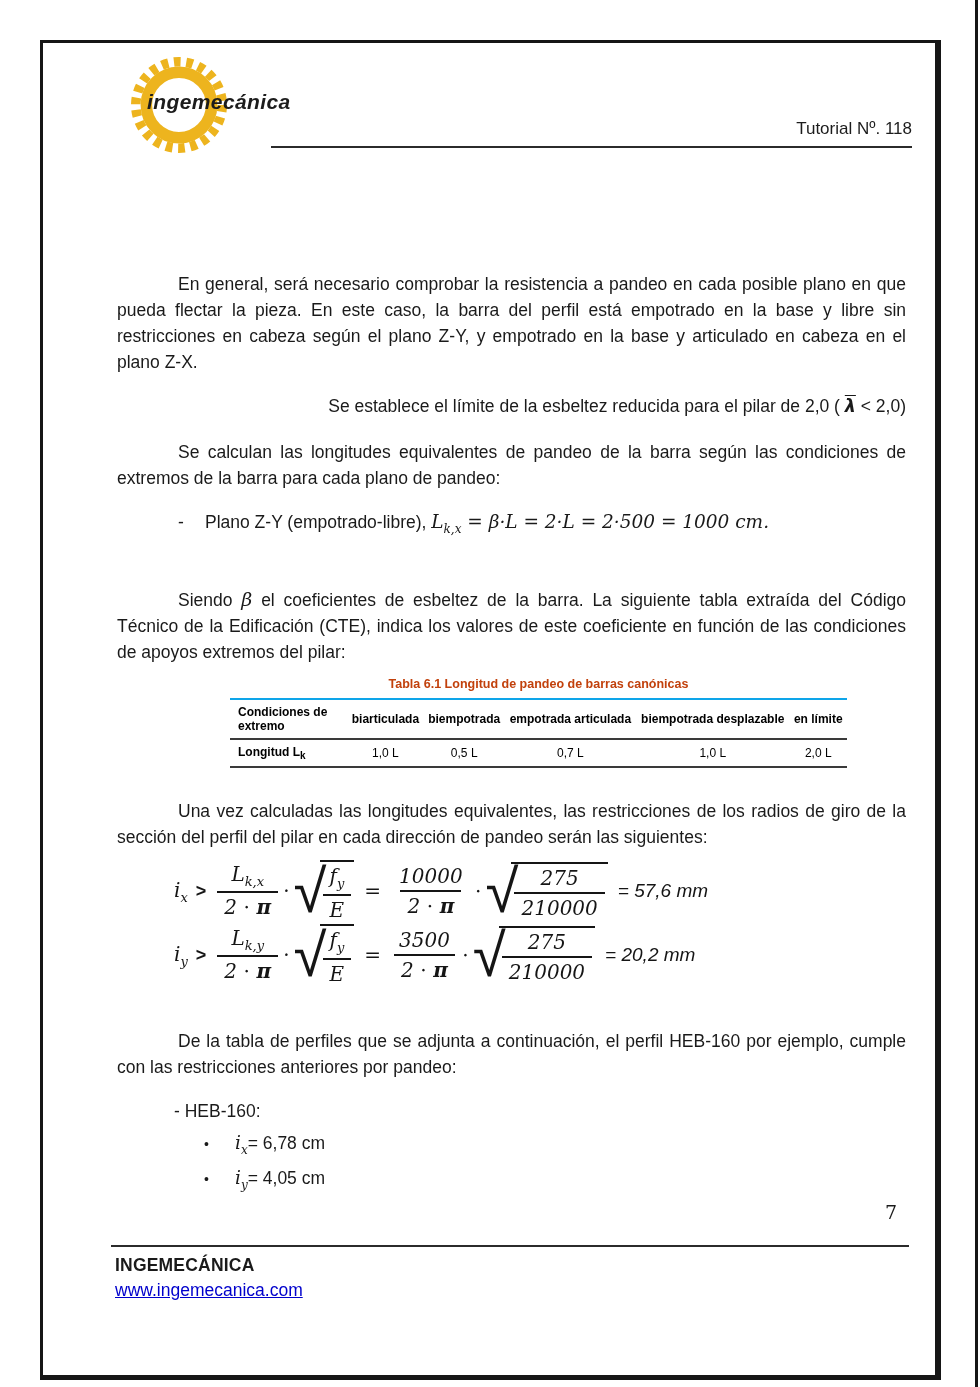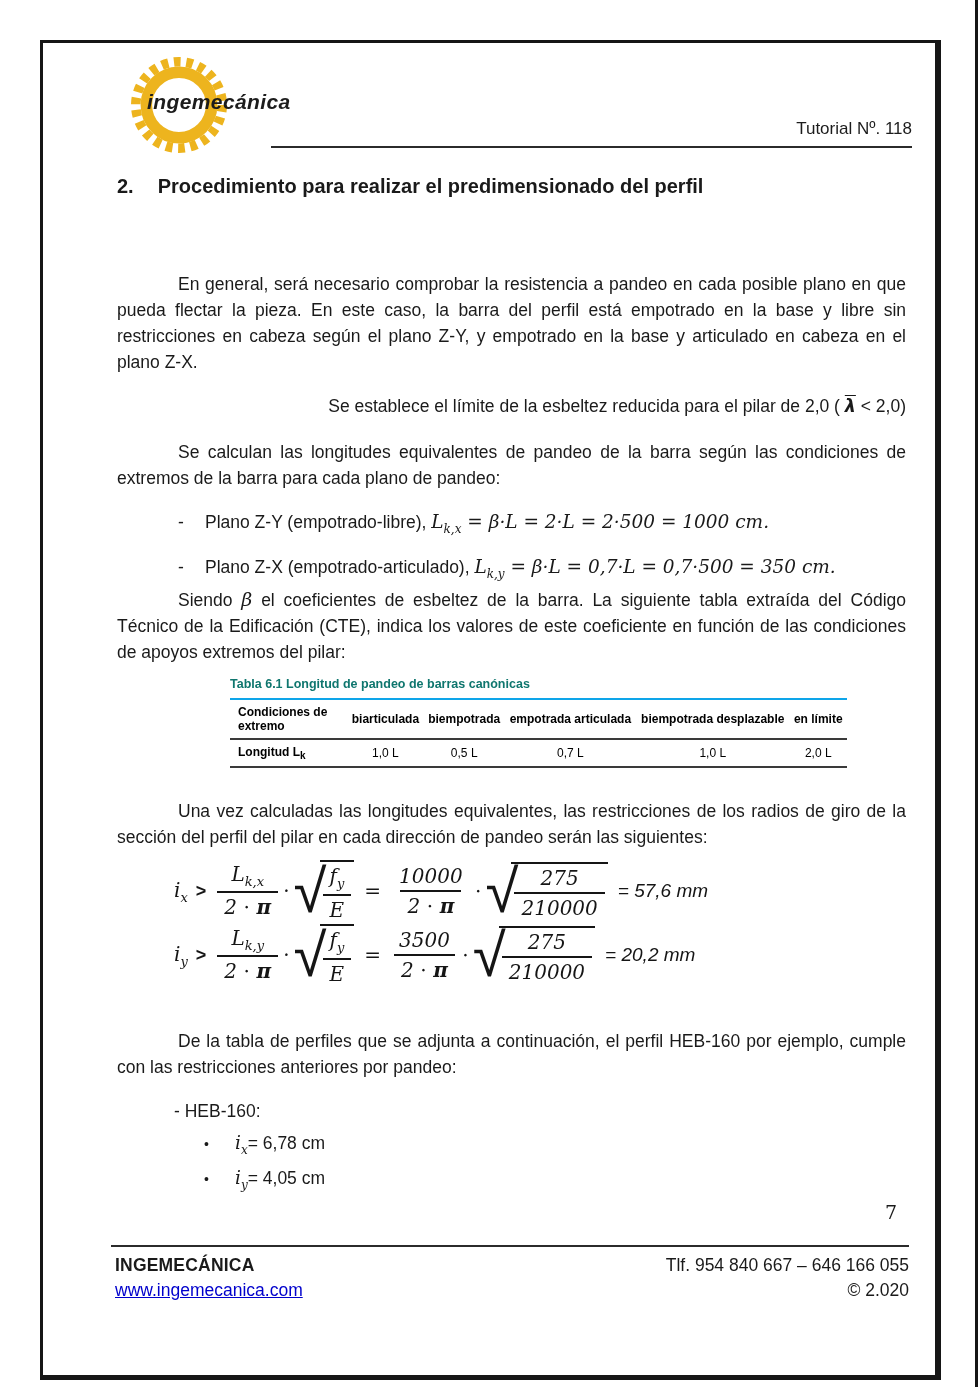--- a/index.html
+++ b/index.html
@@ -71,22 +71,22 @@
   .plane-list { position:absolute; left:135px; top:460px; }
   .plane-item { line-height:38px; font-size:17.5px; white-space:nowrap; }
   .plane-item .dash { display:inline-block; width:27px; }
   .math-inline {
     font-family:"DejaVu Serif", serif; font-style:italic; font-size:18.5px;
   }
   .math-inline sub { font-size:12px; }
   
   .tablewrap { position:absolute; left:187px; top:634px; width:617px; }
   .tbl-title {
-    text-align:left; font-size:12.5px; font-weight:bold;
-    color:#0f766e; margin-bottom:7px;
+    text-align:center; font-size:12.5px; font-weight:bold;
+    color:#c2410c; margin-bottom:7px;
   }
   table.cte {
     width:100%; border-collapse:collapse;
     border-top:2px solid #0ea5e9; border-bottom:2px solid #3a3a3a;
     color:#000000;
   }
   table.cte th, table.cte td {
     font-size:12px; padding:5px 4px; text-align:center; vertical-align:middle;
   }
   table.cte thead tr { border-bottom:2px solid #3a3a3a; }
@@ -158,36 +158,30 @@
 <div class="page">
 
   <svg class="gear" viewBox="0 0 100 100">
     <circle cx="50" cy="50" r="45" fill="none" stroke="#EDB41E" stroke-width="10" stroke-dasharray="7 5.9"></circle>
     <circle cx="50" cy="50" r="34" fill="#ffffff" stroke="#EDB41E" stroke-width="12"></circle>
   </svg>
   <span class="brand">ingemecánica</span>
   <span class="tutorial">Tutorial Nº. 118</span>
   <div class="header-rule"></div>
 
-  <div class="h1">
-    <span class="num">2.</span><span>Procedimiento para realizar el predimensionado del perfil</span>
-  </div>
 
   <p class="p p1">En general, será necesario comprobar la resistencia a pandeo en cada posible plano en que pueda flectar la pieza. En este caso, la barra del perfil está empotrado en la base y libre sin restricciones en cabeza según el plano Z-Y, y empotrado en la base y articulado en cabeza en el plano Z-X.</p>
 
   <p class="p p2"><span>Se establece el límite de la esbeltez reducida para el pilar de 2,0 ( </span><span class="lambda">λ</span><span> &lt; 2,0)</span></p>
 
   <p class="p p3">Se calculan las longitudes equivalentes de pandeo de la barra según las condiciones de extremos de la barra para cada plano de pandeo:</p>
 
   <div class="plane-list">
     <div class="plane-item">
       <span class="dash">-</span><span>Plano Z-Y (empotrado-libre), </span><span class="math-inline"><span>L</span><sub>k,x</sub><span> = β·L = 2·L = 2·500 = 1000 cm.</span></span>
-    </div>
-    <div class="plane-item">
-      <span class="dash">-</span><span>Plano Z-X (empotrado-articulado), </span><span class="math-inline"><span>L</span><sub>k,y</sub><span> = β·L = 0,7·L = 0,7·500 = 350 cm.</span></span>
     </div>
   </div>
 
   <p class="p p4"><span>Siendo </span><span class="beta">β</span><span> el coeficientes de esbeltez de la barra. La siguiente tabla extraída del Código Técnico de la Edificación (CTE), indica los valores de este coeficiente en función de las condiciones de apoyos extremos del pilar:</span></p>
 
   <div class="tablewrap">
     <div class="tbl-title">Tabla 6.1 Longitud de pandeo de barras canónicas</div>
     <table class="cte">
       <thead>
         <tr>
@@ -303,19 +297,15 @@
     </div>
   </div>
 
   <div class="pagenum">7</div>
   <div class="footer-rule"></div>
   <div class="footer">
     <div class="f-left">
       <div class="company">INGEMECÁNICA</div>
       <a class="website">www.ingemecanica.com</a>
     </div>
-    <div class="f-right">
-      <div class="phone">Tlf. 954 840 667 –  646 166 055</div>
-      <div class="copyright">© 2.020</div>
-    </div>
   </div>
 
 </div>
 
 </body></html>

